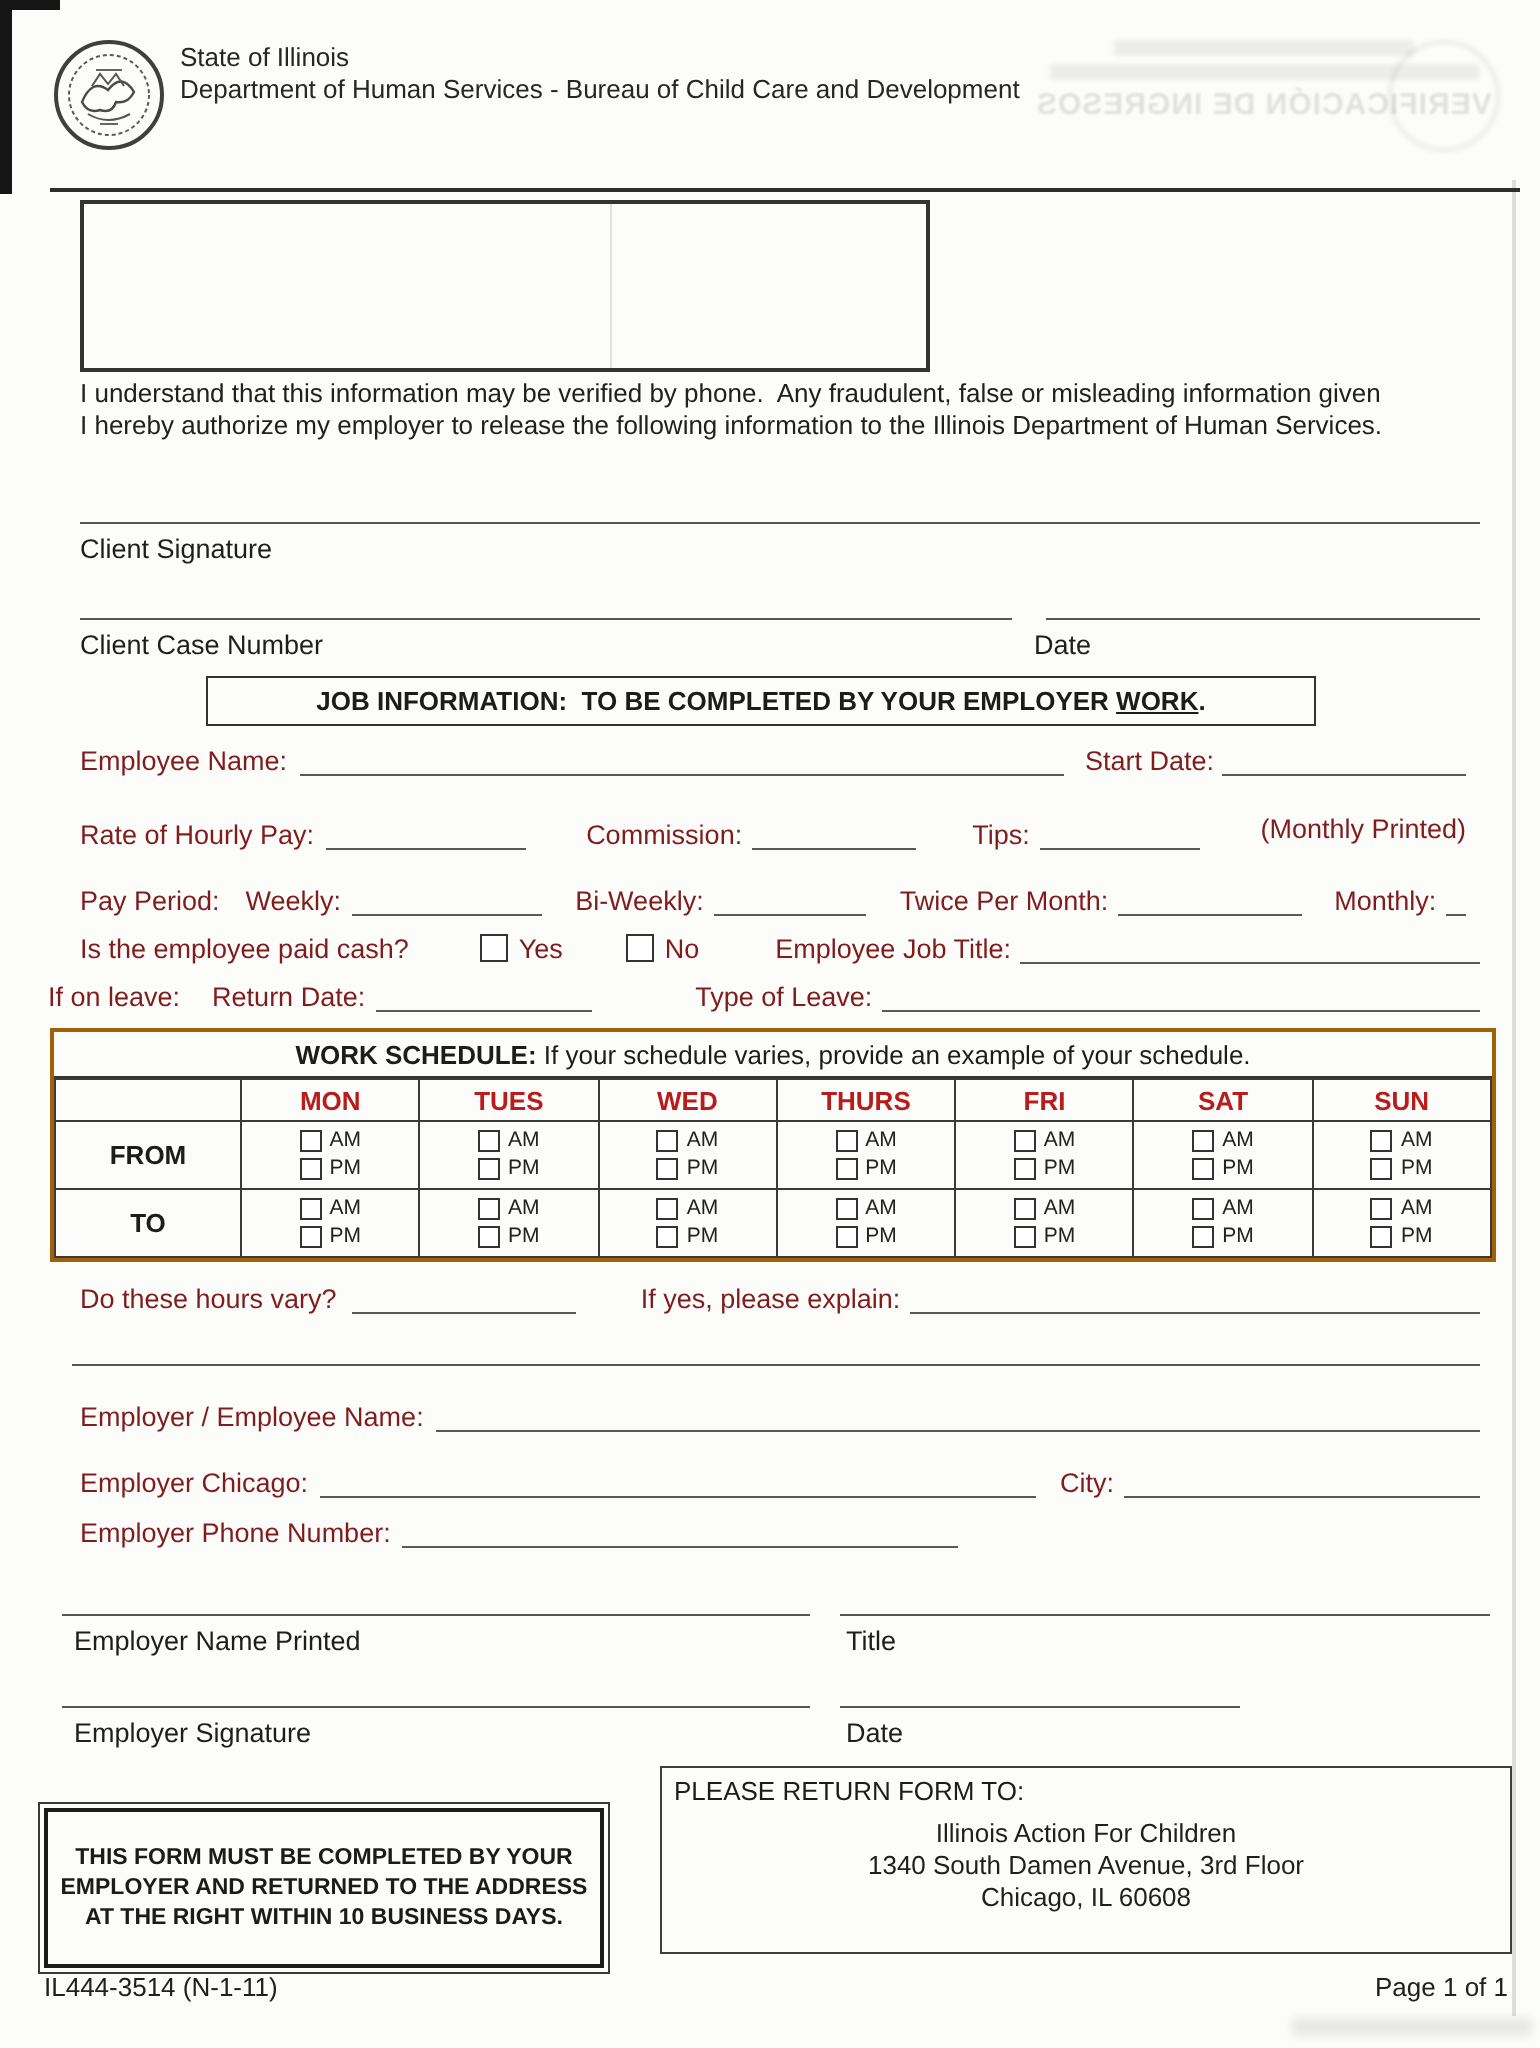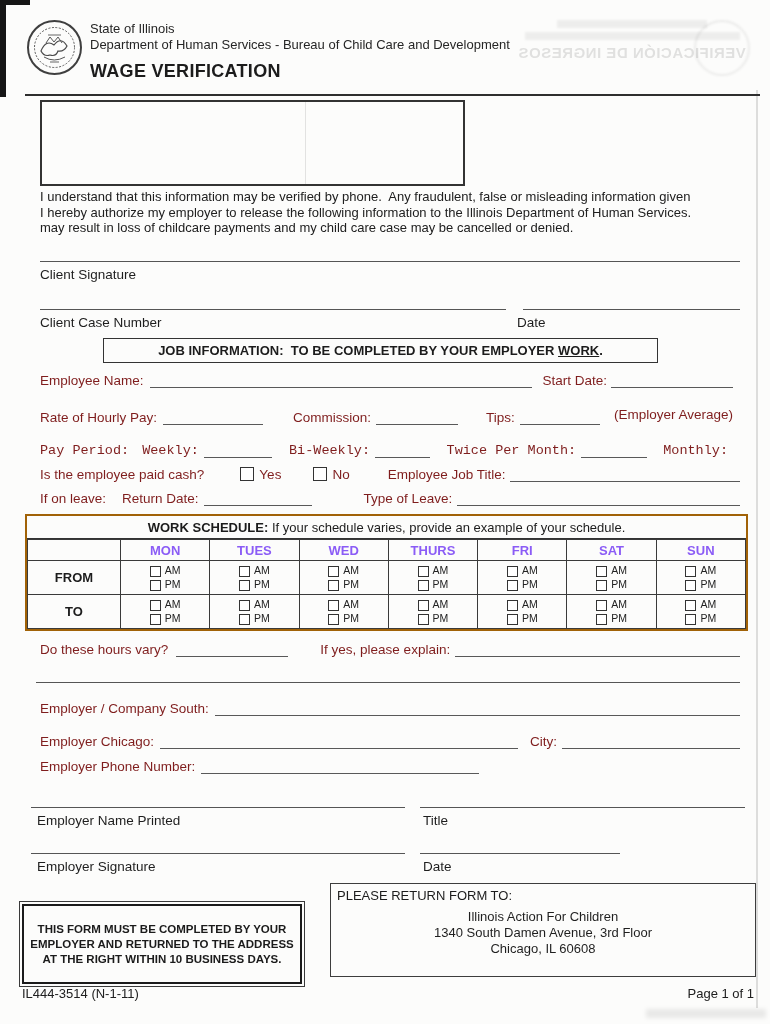--- a/index.html
+++ b/index.html
@@ -42,21 +42,21 @@
     display:flex;align-items:center;justify-content:center;font-size:13px;font-weight:bold;color:#1c1c1c;}
   .u{text-decoration:underline;}
   
   .cb{display:inline-block;width:12px;height:12px;border:1.4px solid #333;background:#fff;margin:0 5px 1px 0;vertical-align:middle;}
   .cb-s{display:inline-block;width:9px;height:9px;border:1.2px solid #333;background:#fff;margin-right:4px;vertical-align:middle;}
   
   .sched{position:absolute;left:25px;top:514px;width:719px;border:2px solid #a16207;}
   .sched-band{border-bottom:1.5px solid #333;height:22px;display:flex;align-items:center;justify-content:center;font-size:13px;color:#1c1c1c;}
   .sched table{border-collapse:collapse;width:100%;table-layout:fixed;}
   .sched th,.sched td{border:1px solid #3a3a3a;padding:0;}
-  .sched th{height:20px;font-size:13px;font-weight:bold;color:#8b5cf6;}
+  .sched th{height:20px;font-size:13px;font-weight:bold;color:#b91c1c;}
   .sched td{height:33px;text-align:center;vertical-align:middle;}
   .rowlab{font-size:13px;font-weight:bold;color:#1c1c1c;}
   .ampm{display:inline-block;text-align:left;}
   .ampm div{font-size:10.5px;line-height:14px;color:#222;white-space:nowrap;}
   
   .sig-lbl{position:absolute;font-size:13.5px;color:#1e1e1e;}
   
   .return-box{position:absolute;left:330px;top:883px;width:424px;height:92px;border:1.5px solid #3d3d3d;}
   .return-title{font-size:13px;color:#1c1c1c;padding:4px 0 0 6px;}
   .return-addr{text-align:center;font-size:13px;line-height:16px;color:#1f1f1f;margin-top:6px;}
@@ -88,32 +88,30 @@
     <circle cx="28.5" cy="28.5" r="26.5" fill="none" stroke="#3f3f3f" stroke-width="2"></circle>
     <circle cx="28.5" cy="28.5" r="20" fill="none" stroke="#5a5a5a" stroke-width="1" stroke-dasharray="2,1.5"></circle>
     <path d="M15 32 q5 -12 13 -6 q7 -9 13 1 q-3 6 -9 5 q-2 6 -8 4 q-6 2 -9 -4 z" fill="none" stroke="#4a4a4a" stroke-width="1.2"></path>
     <path d="M20 24 l4 -6 l4 5 l4 -5 l4 6" fill="none" stroke="#555" stroke-width="1"></path>
     <path d="M18 38 q10 6 21 0" fill="none" stroke="#555" stroke-width="1"></path>
     <path d="M24 43 h9 M22 16 h13" stroke="#666" stroke-width="1"></path>
   </svg>
   <div class="hdr-text">
     <div class="hdr-line">State of Illinois</div>
     <div class="hdr-line">Department of Human Services - Bureau of Child Care and Development</div>
-    <div class="hdr-title">WAGE VERIFICATION</div>
   </div>
   <div class="hdr-rule"></div>
 
   <div class="top-box">
     <div class="top-box-bleed"></div>
   </div>
 
   <div class="para">
     <div class="prewrap">I understand that this information may be verified by phone.  Any fraudulent, false or misleading information given</div>
     <div class="prewrap">I hereby authorize my employer to release the following information to the Illinois Department of Human Services.</div>
-    <div class="prewrap">may result in loss of childcare payments and my child care case may be cancelled or denied.</div>
   </div>
 
   <div class="hline" style="left:40px;top:261px;width:700px;"></div>
   <div class="sig-lbl" style="left:40px;top:267px;">Client Signature</div>
 
   <div class="hline" style="left:40px;top:309px;width:466px;"></div>
   <div class="hline" style="left:523px;top:309px;width:217px;"></div>
   <div class="sig-lbl" style="left:40px;top:315px;">Client Case Number</div>
   <div class="sig-lbl" style="left:517px;top:315px;">Date</div>
 
@@ -126,24 +124,24 @@
     <div class="fill" style="width:122px;margin-left:4px;"></div>
   </div>
 
   <div class="row" style="left:40px;top:407px;right:37px;">
     <span class="lbl">Rate of Hourly Pay:</span>
     <div class="fill" style="width:100px;margin-left:6px;"></div>
     <span class="lbl" style="margin-left:30px;">Commission:</span>
     <div class="fill" style="width:82px;margin-left:5px;"></div>
     <span class="lbl" style="margin-left:28px;">Tips:</span>
     <div class="fill" style="width:80px;margin-left:5px;"></div>
-    <span class="lbl" style="margin-left:auto;margin-bottom:3px;">(Employer Average)</span>
-  </div>
-
-  <div class="row" style="left:40px;top:442px;right:37px;font-family:Liberation Mono, monospace;">
+    <span class="lbl" style="margin-left:auto;margin-bottom:3px;">(Monthly Printed)</span>
+  </div>
+
+  <div class="row" style="left:40px;top:442px;right:37px;">
     <span class="lbl">Pay Period:</span>
     <span class="lbl" style="margin-left:13px;">Weekly:</span>
     <div class="fill" style="width:95px;margin-left:5px;"></div>
     <span class="lbl" style="margin-left:17px;">Bi-Weekly:</span>
     <div class="fill" style="width:76px;margin-left:5px;"></div>
     <span class="lbl" style="margin-left:17px;">Twice Per Month:</span>
     <div class="fill" style="width:92px;margin-left:5px;"></div>
     <span class="lbl" style="margin-left:16px;">Monthly:</span>
     <div class="fill grow" style="margin-left:5px;"></div>
   </div>
@@ -151,21 +149,21 @@
   <div class="row" style="left:40px;top:466px;right:30px;text-align:center;">
     <span class="lbl">Is the employee paid cash?</span>
     <span class="cb" style="margin-left:36px;"></span>
     <span class="lbl">Yes</span>
     <span class="cb" style="margin-left:32px;"></span>
     <span class="lbl">No</span>
     <span class="lbl" style="margin-left:38px;">Employee Job Title:</span>
     <div class="fill grow" style="margin-left:5px;"></div>
   </div>
 
-  <div class="row" style="left:40px;top:490px;right:30px;justify-content:center;">
+  <div class="row" style="left:24px;top:490px;right:30px;justify-content:center;">
     <span class="lbl">If on leave:</span>
     <span class="lbl" style="margin-left:16px;">Return Date:</span>
     <div class="fill" style="width:108px;margin-left:5px;"></div>
     <span class="lbl" style="margin-left:52px;">Type of Leave:</span>
     <div class="fill grow" style="margin-left:5px;"></div>
   </div>
 
   <div class="sched">
     <div class="sched-band">
       <b>WORK SCHEDULE:</b>
@@ -219,21 +217,21 @@
 
   <div class="row" style="left:40px;top:641px;right:30px;">
     <span class="lbl">Do these hours vary?</span>
     <div class="fill" style="width:112px;margin-left:8px;"></div>
     <span class="lbl" style="margin-left:32px;">If yes, please explain:</span>
     <div class="fill grow" style="margin-left:5px;"></div>
   </div>
   <div class="hline" style="left:36px;top:682px;width:704px;border-top-width:1.3px;"></div>
 
   <div class="row" style="left:40px;top:700px;right:30px;">
-    <span class="lbl">Employer / Company South:</span>
+    <span class="lbl">Employer / Employee Name:</span>
     <div class="fill grow" style="margin-left:6px;"></div>
   </div>
 
   <div class="row" style="left:40px;top:733px;right:30px;">
     <span class="lbl">Employer Chicago:</span>
     <div class="fill grow" style="margin-left:6px;"></div>
     <span class="lbl" style="margin-left:12px;">City:</span>
     <div class="fill" style="width:178px;margin-left:5px;"></div>
   </div>
 

